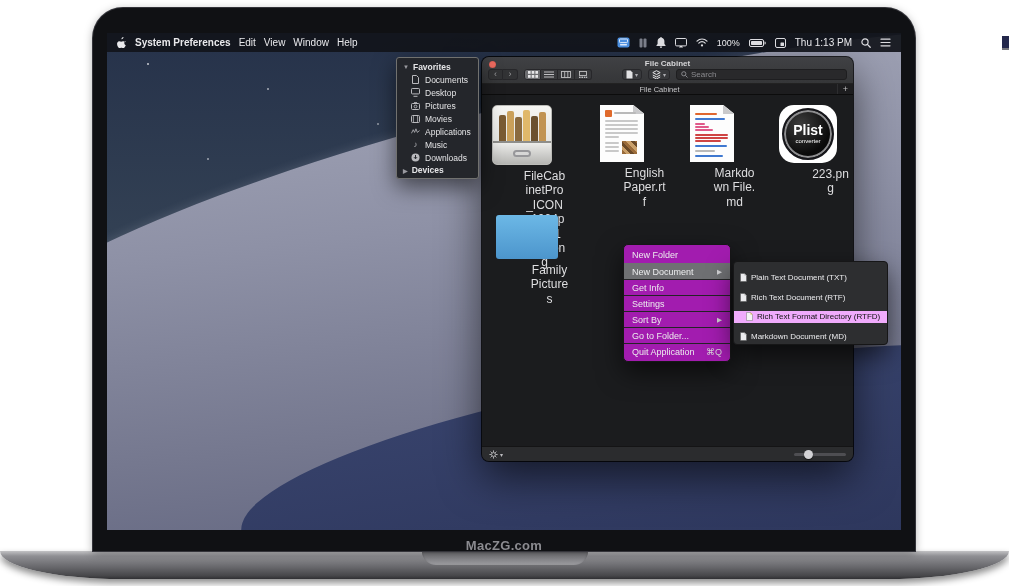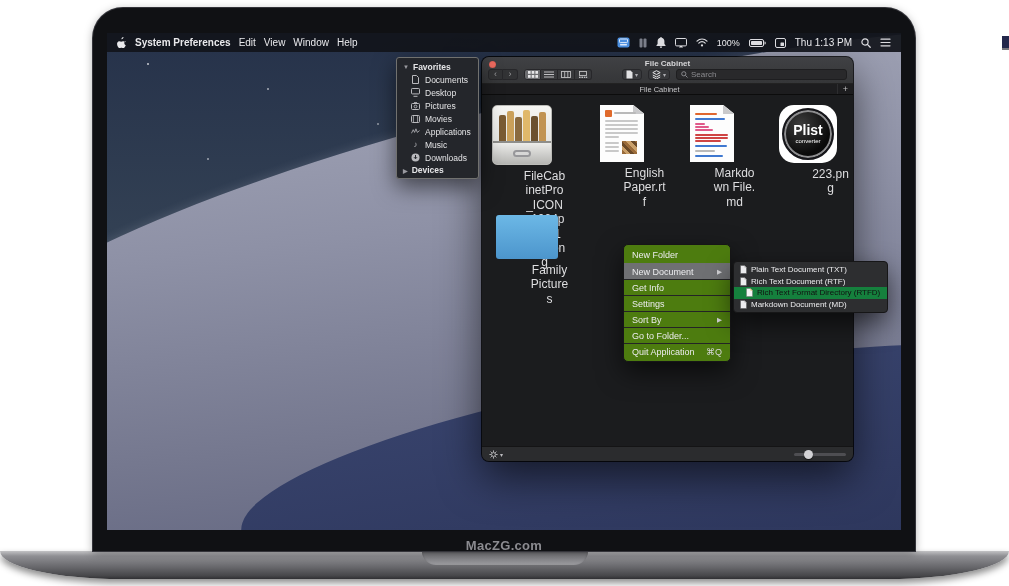--- a/index.html
+++ b/index.html
@@ -133,35 +133,35 @@
     border:2px solid #16161a; box-shadow:inset 0 0 0 2px #8e8e90;
     display:flex; flex-direction:column; align-items:center; justify-content:center; color:#fff; }
   .icon-plist .t1{ font-size:14px; font-weight:bold; line-height:1; }
   .icon-plist .t2{ font-size:6px; line-height:1.4; }
   .icon-folder{ width:62px; height:44px; position:relative; margin-top:8px;
     background:linear-gradient(#6cb8e6,#4c95cc); border-radius:3px; }
   .icon-folder:before{ content:""; position:absolute; left:3px; top:-5px; width:24px; height:6px;
     background:#5fabd d; background:linear-gradient(#63aed f,#58a4d6); border-radius:3px 3px 0 0; }
 
   
-  .ctxmenu{ position:absolute; left:516px; top:211px; width:108px; background:#4d7c0f;
+  .ctxmenu{ position:absolute; left:516px; top:211px; width:108px; background:#a21caf;
     border:1px solid #161617; border-radius:5px; box-shadow:0 10px 26px rgba(0,0,0,.6);
     padding:2px 0; z-index:40; }
   .ctx-item{ height:16px; display:flex; align-items:center; padding:0 8px;
     font-size:9px; color:#ececee; position:relative; }
   .ctx-item + .ctx-item{ border-top:1px solid #242426; }
   .ctx-item.hl{ background:#6f7073; border-top-color:#6f7073; }
   .ctx-item .arr{ margin-left:auto; font-size:6.5px; color:#cfcfd2; }
   .ctx-item .sc{ margin-left:auto; font-size:9px; color:#d6d6d8; }
   .submenu{ position:absolute; left:626px; top:228px; width:155px; background:#2d2e30;
     border:1px solid #161617; border-radius:4px; box-shadow:0 10px 26px rgba(0,0,0,.6);
     padding:2px 0; z-index:41; }
   .sub-item{ height:11.5px; display:flex; align-items:center; gap:4px; padding:0 6px;
-    font-size:8px; color:#ececee; }
-  .sub-item.hl{ background:#15803d; color:#111;padding-left:12px; }
+    font-size:8px; color:#ececee;margin-top:8px; }
+  .sub-item.hl{ background:#f0abfc; color:#111;padding-left:12px; }
 
   .edge-artifact{ position:absolute; left:1002px; top:36px; width:7px; height:14px;
     background:#23274b; border-bottom:2px solid #75757b; }
   svg{ display:block; }
 </style>
 </head>
 <body>
 
 <div class="stage">
 

